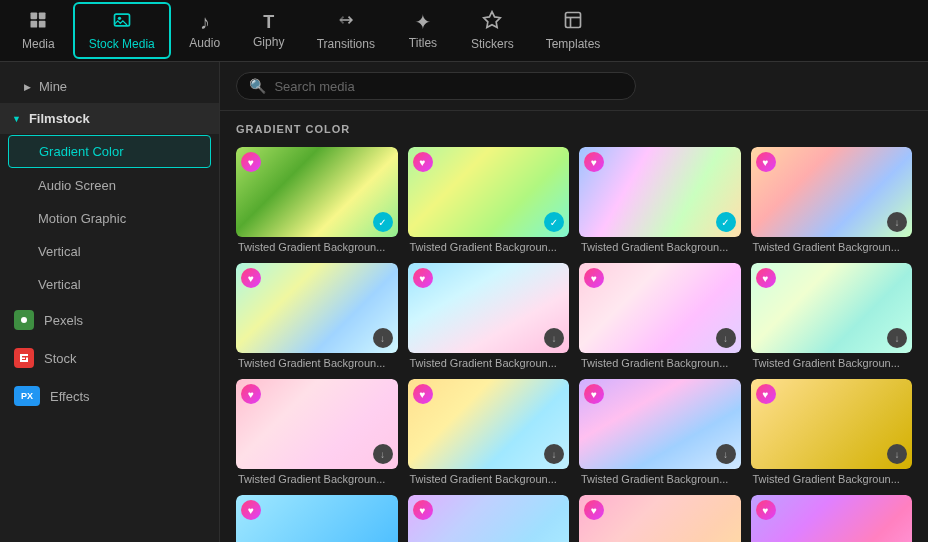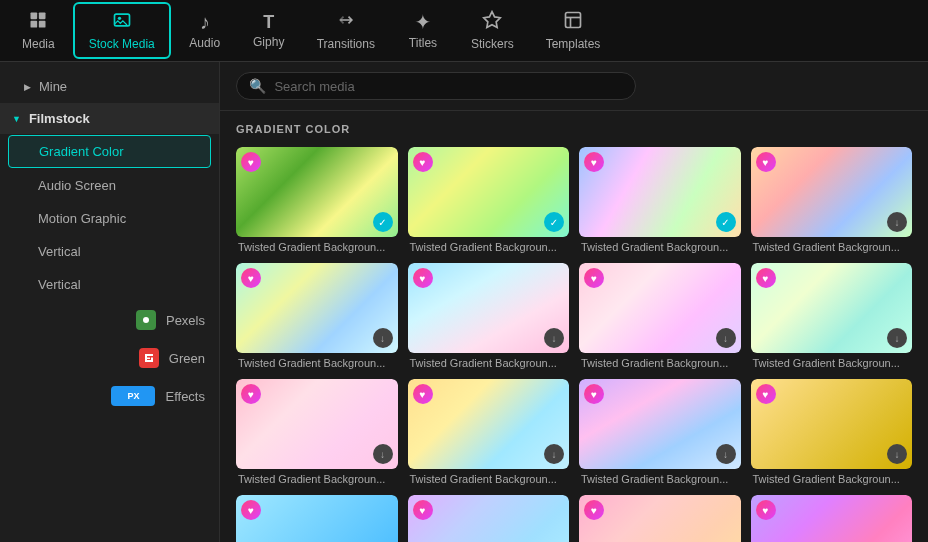--- a/index.html
+++ b/index.html
@@ -87,21 +87,20 @@
     
     .provider-item {
       display: flex;
       align-items: center;
       padding: 8px 14px;
       cursor: pointer;
       color: #aaa;
       font-size: 13px;
       gap: 10px;
       margin: 1px 0;
-      justify-content: flex-end;
     }
     .provider-icon {
       width: 20px;
       height: 20px;
       border-radius: 4px;
       display: flex; align-items: center; justify-content: center;
       font-size: 11px; font-weight: bold; color: #fff;
     }
     .provider-p { background: #3e8e41; }
 
@@ -346,24 +345,24 @@
     <div class="provider-item">
       <div class="provider-icon" style="background:#e53935; border-radius:4px; width:20px; height:20px; display:flex; align-items:center; justify-content:center;">
         <svg width="12" height="12" viewBox="0 0 24 24">
             <rect x="4" y="4" width="4" height="16" fill="white"></rect>
             <rect x="4" y="4" width="16" height="4" fill="white"></rect>
             <rect x="4" y="11" width="10" height="3" fill="white"></rect>
             <rect x="16" y="11" width="4" height="9" fill="white"></rect>
             <rect x="4" y="16" width="12" height="4" fill="white"></rect>
           </svg>
       </div>
-      <span>Green</span>
+      <span>Stock</span>
     </div>
     <div class="provider-item">
-      <div class="provider-icon" style="background:#2196f3; border-radius:4px; width:44px; height:20px; display:flex; align-items:center; justify-content:center; font-size:9px; color:white; font-weight:bold;">PX</div>
+      <div class="provider-icon" style="background:#2196f3; border-radius:4px; width:26px; height:20px; display:flex; align-items:center; justify-content:center; font-size:9px; color:white; font-weight:bold;">PX</div>
       <span>Effects</span>
     </div>
   </div>
 
   <div class="content">
 
     <div class="search-bar">
       <div class="search-input-wrapper">
         <span style="color:#666; font-size:14px;">🔍</span>
         <input type="text" placeholder="Search media" style="">

